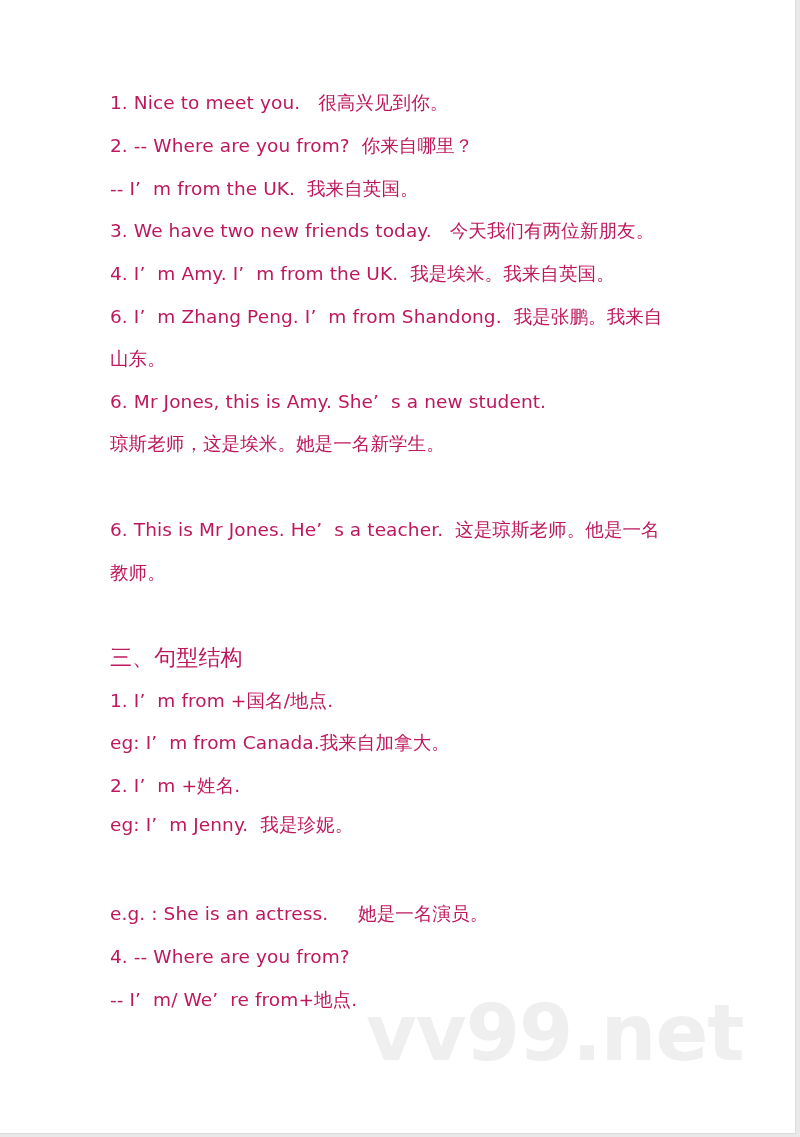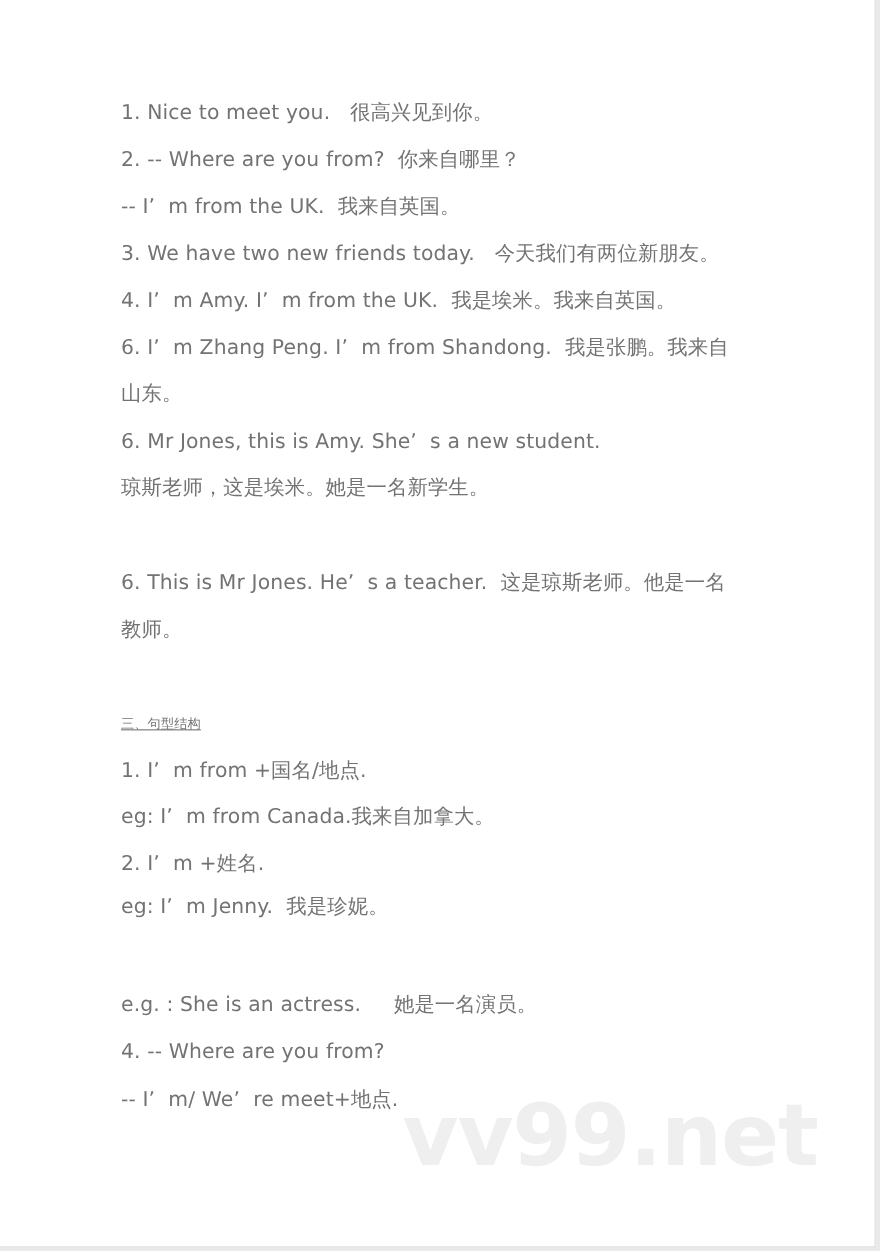--- a/index.html
+++ b/index.html
@@ -21,29 +21,28 @@
     width: 795px;
     height: 1133px;
     background: #ffffff;
     border-right: 1px solid #dcdcdc;
     border-bottom: 1px solid #dcdcdc;
   }
   .line {
     position: absolute;
     left: 110px;
     font-size: 18.5px;
-    color: #737373;
+    color: #be185d;
     white-space: pre;
     letter-spacing: 0.1px;
     line-height: 24px;
     text-align: center;
   }
   .heading {
-    font-size: 12px;
-    text-decoration: underline;
+    font-size: 22px;
   }
   .watermark {
     position: absolute;
     left: 366px;
     top: 988px;
     font-family: "DejaVu Sans", "Liberation Sans", sans-serif;
     font-weight: bold;
     font-size: 78px;
     letter-spacing: -1px;
     color: #efefef;
@@ -71,15 +70,15 @@
   <div class="line" style="top:561px">教师。</div>
 
   <div class="line heading" style="top:646px">三、句型结构</div>
 
   <div class="line" style="top:689px">1. I’  m from +国名/地点.</div>
   <div class="line" style="top:731px">eg: I’  m from Canada.我来自加拿大。</div>
   <div class="line" style="top:774px">2. I’  m +姓名.</div>
   <div class="line" style="top:813px">eg: I’  m Jenny.  我是珍妮。</div>
   <div class="line" style="top:902px">e.g. : She is an actress.     她是一名演员。</div>
   <div class="line" style="top:945px">4. -- Where are you from?</div>
-  <div class="line" style="top:988px">-- I’  m/ We’  re meet+地点.</div>
+  <div class="line" style="top:988px">-- I’  m/ We’  re from+地点.</div>
 
 </div>
 
 </body></html>

